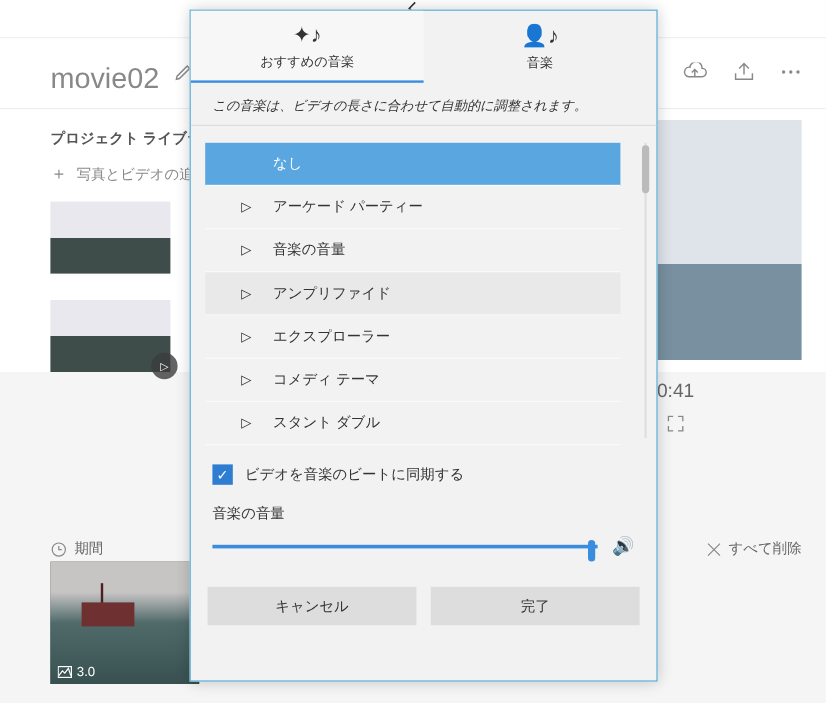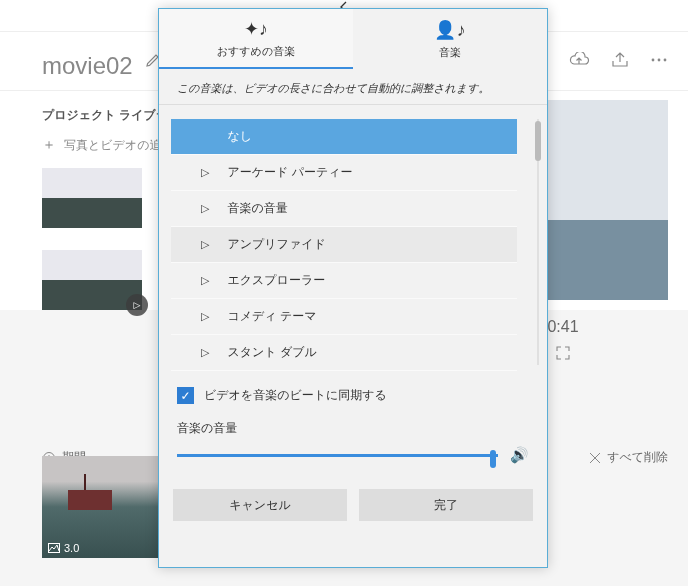--- a/index.html
+++ b/index.html
@@ -22,21 +22,21 @@
     .thumbs { display:flex; gap:12px; }
     .thumbcol { display:flex; flex-direction:column; gap:22px; }
     .thumb { width:100px; height:60px; background:linear-gradient(#e8e8ee 50%,#3e4d4a 50%); position:relative; }
     .playover { position:absolute; right:-6px; bottom:-6px; width:22px; height:22px; border-radius:50%; background:rgba(60,60,60,.8); display:flex; align-items:center; justify-content:center; color:#fff; font-size:9px; }
     .preview { position:absolute; right:20px; top:100px; width:280px; height:200px; background:linear-gradient(#dfe4ea 60%,#7890a0 60%); }
     .playbar { position:absolute; right:20px; top:308px; width:210px; display:flex; align-items:center; gap:10px; color:#666;flex-direction:column; }
     .pbline { flex:1; height:2px; background:#ddd; }
     .timelinebar { position:absolute; left:42px; right:20px; bottom:120px; display:flex; align-items:center; }
     .tlabel { display:flex; align-items:center; gap:6px; color:#666; font-size:12px; }
     .tlspacer { flex:1; }
-    .timeline { position:absolute; left:42px; bottom:28px; width:124px; height:102px; background:#506060; }
+    .timeline { position:absolute; left:42px; bottom:16px; width:124px; height:102px; background:#506060; }
     .timeline .tag { position:absolute; left:6px; bottom:4px; color:#fff; font-size:11px; display:flex; align-items:center; gap:4px; }
     .tlimg { position:absolute; inset:0; background:linear-gradient(#c7c4c4 25%,#506a6a 50%,#385050 100%); }
     .boat { position:absolute; left:26px; top:34px; width:44px; height:20px; background:#6e3030; }
     .mast { position:absolute; left:42px; top:18px; width:2px; height:20px; background:#4a2020; }
     .dialog { position:absolute; left:158px; top:8px; width:390px; height:560px; background:#f2f2f2; border:1px solid #59add6; box-shadow:0 0 12px rgba(0,0,0,.2); display:flex; flex-direction:column; }
     .tabs { display:flex; height:60px; }
     .tab { flex:1; display:flex; flex-direction:column; align-items:center; justify-content:center; font-size:11px; gap:4px; cursor:pointer; color:#333; }
     .tab.active { border-bottom:2px solid #3a8dde; background:#f7f7f7; }
     .tabicon { font-size:18px; }
     .hint { font-size:11px; color:#333; padding:12px 18px 8px; border-bottom:1px solid #ddd;font-style:italic; }

